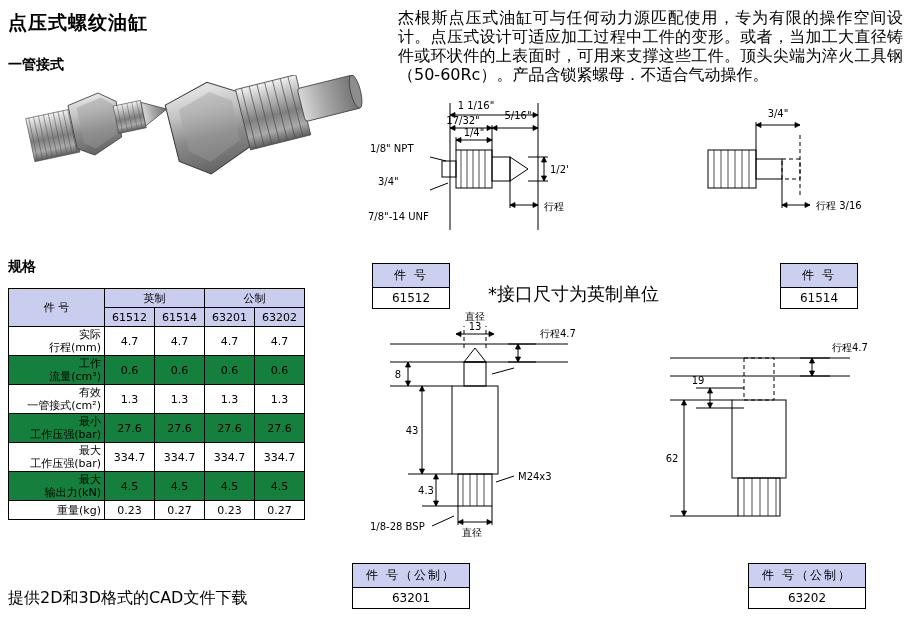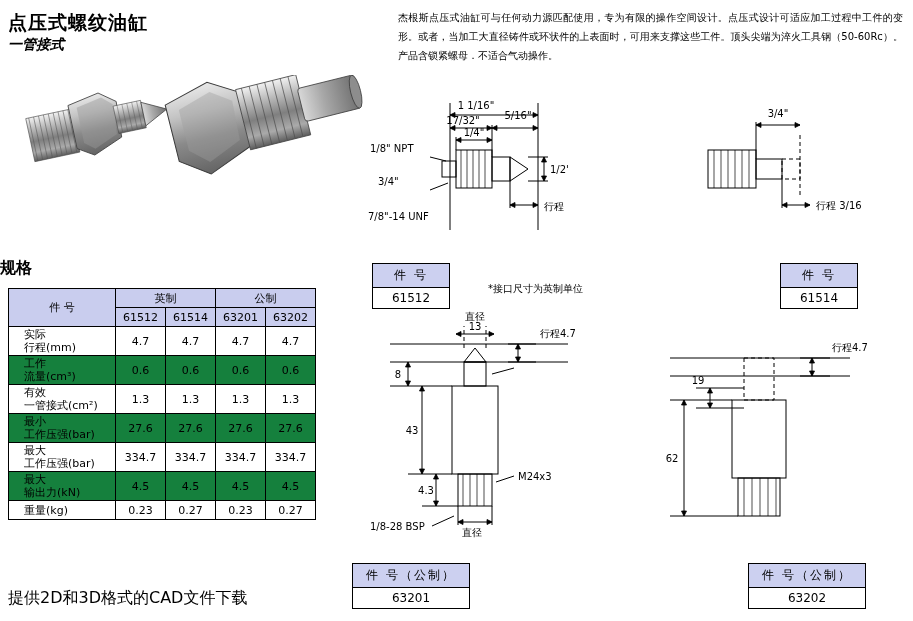--- a/index.html
+++ b/index.html
@@ -12,26 +12,26 @@
     overflow:hidden;
   }
   .page{position:relative;width:913px;height:621px;}
 
   
   .title{
     position:absolute;left:8px;top:10px;
     font-size:19px;font-weight:bold;letter-spacing:1px;
   }
   .subtitle{
-    position:absolute;left:8px;top:36px;
-    font-size:14px;font-weight:bold;font-style:italic;
+    position:absolute;left:8px;top:56px;
+    font-size:14px;font-weight:bold;
   }
   .spec-label{
-    position:absolute;left:0;top:258px;
-    font-size:16px;font-weight:bold;
+    position:absolute;left:8px;top:258px;
+    font-size:14px;font-weight:bold;
   }
   .cad-note{
     position:absolute;left:8px;top:588px;
     font-size:16px;
   }
 
   
   .photo-area{position:absolute;left:8px;top:75px;width:360px;height:175px;}
 
   
@@ -41,54 +41,54 @@
     font-size:11px;
   }
   table.spec td,table.spec th{
     border:1px solid #000;
     text-align:center;
     padding:1px 3px;
     font-weight:normal;
     height:16px;
   }
   table.spec td.rowhdr{
-    text-align:left;
+    text-align:right;
     width:88px;
-    padding-left:15px;
+    padding-left:4px;
     line-height:13px;
   }
   table.spec .grouphdr{background:#c9cdee;font-weight:normal;}
   table.spec .numhdr{background:#c9cdee;}
   table.spec td.val{width:43px;}
   table.spec tr.shade td{background:#15803d;}
   table.spec tr.plain td{background:#fff;}
 
   
   .intro{
     position:absolute;left:398px;top:8px;width:505px;
-    font-size:10px;line-height:19px;text-align:justify;
+    font-size:16px;line-height:19px;text-align:justify;
   }
 
   
   .dwg{position:absolute;}
   .dwg svg{display:block;}
 
   
   .partbox{position:absolute;text-align:center;}
   .partbox .hdr{
     border:1px solid #000;background:#ccd0f0;
     font-size:12px;padding:3px 10px;letter-spacing:2px;
   }
   .partbox .num{
     border:1px solid #000;border-top:none;background:#fff;
     font-size:12px;padding:3px 10px;
   }
   .note-star{
     position:absolute;left:488px;top:282px;
-    font-size:10px;
+    font-size:18px;
   }
 </style>
 </head>
 <body>
 
 <div class="page">
 
   <div class="title">点压式螺纹油缸</div>
   <div class="subtitle">一管接式</div>
 

